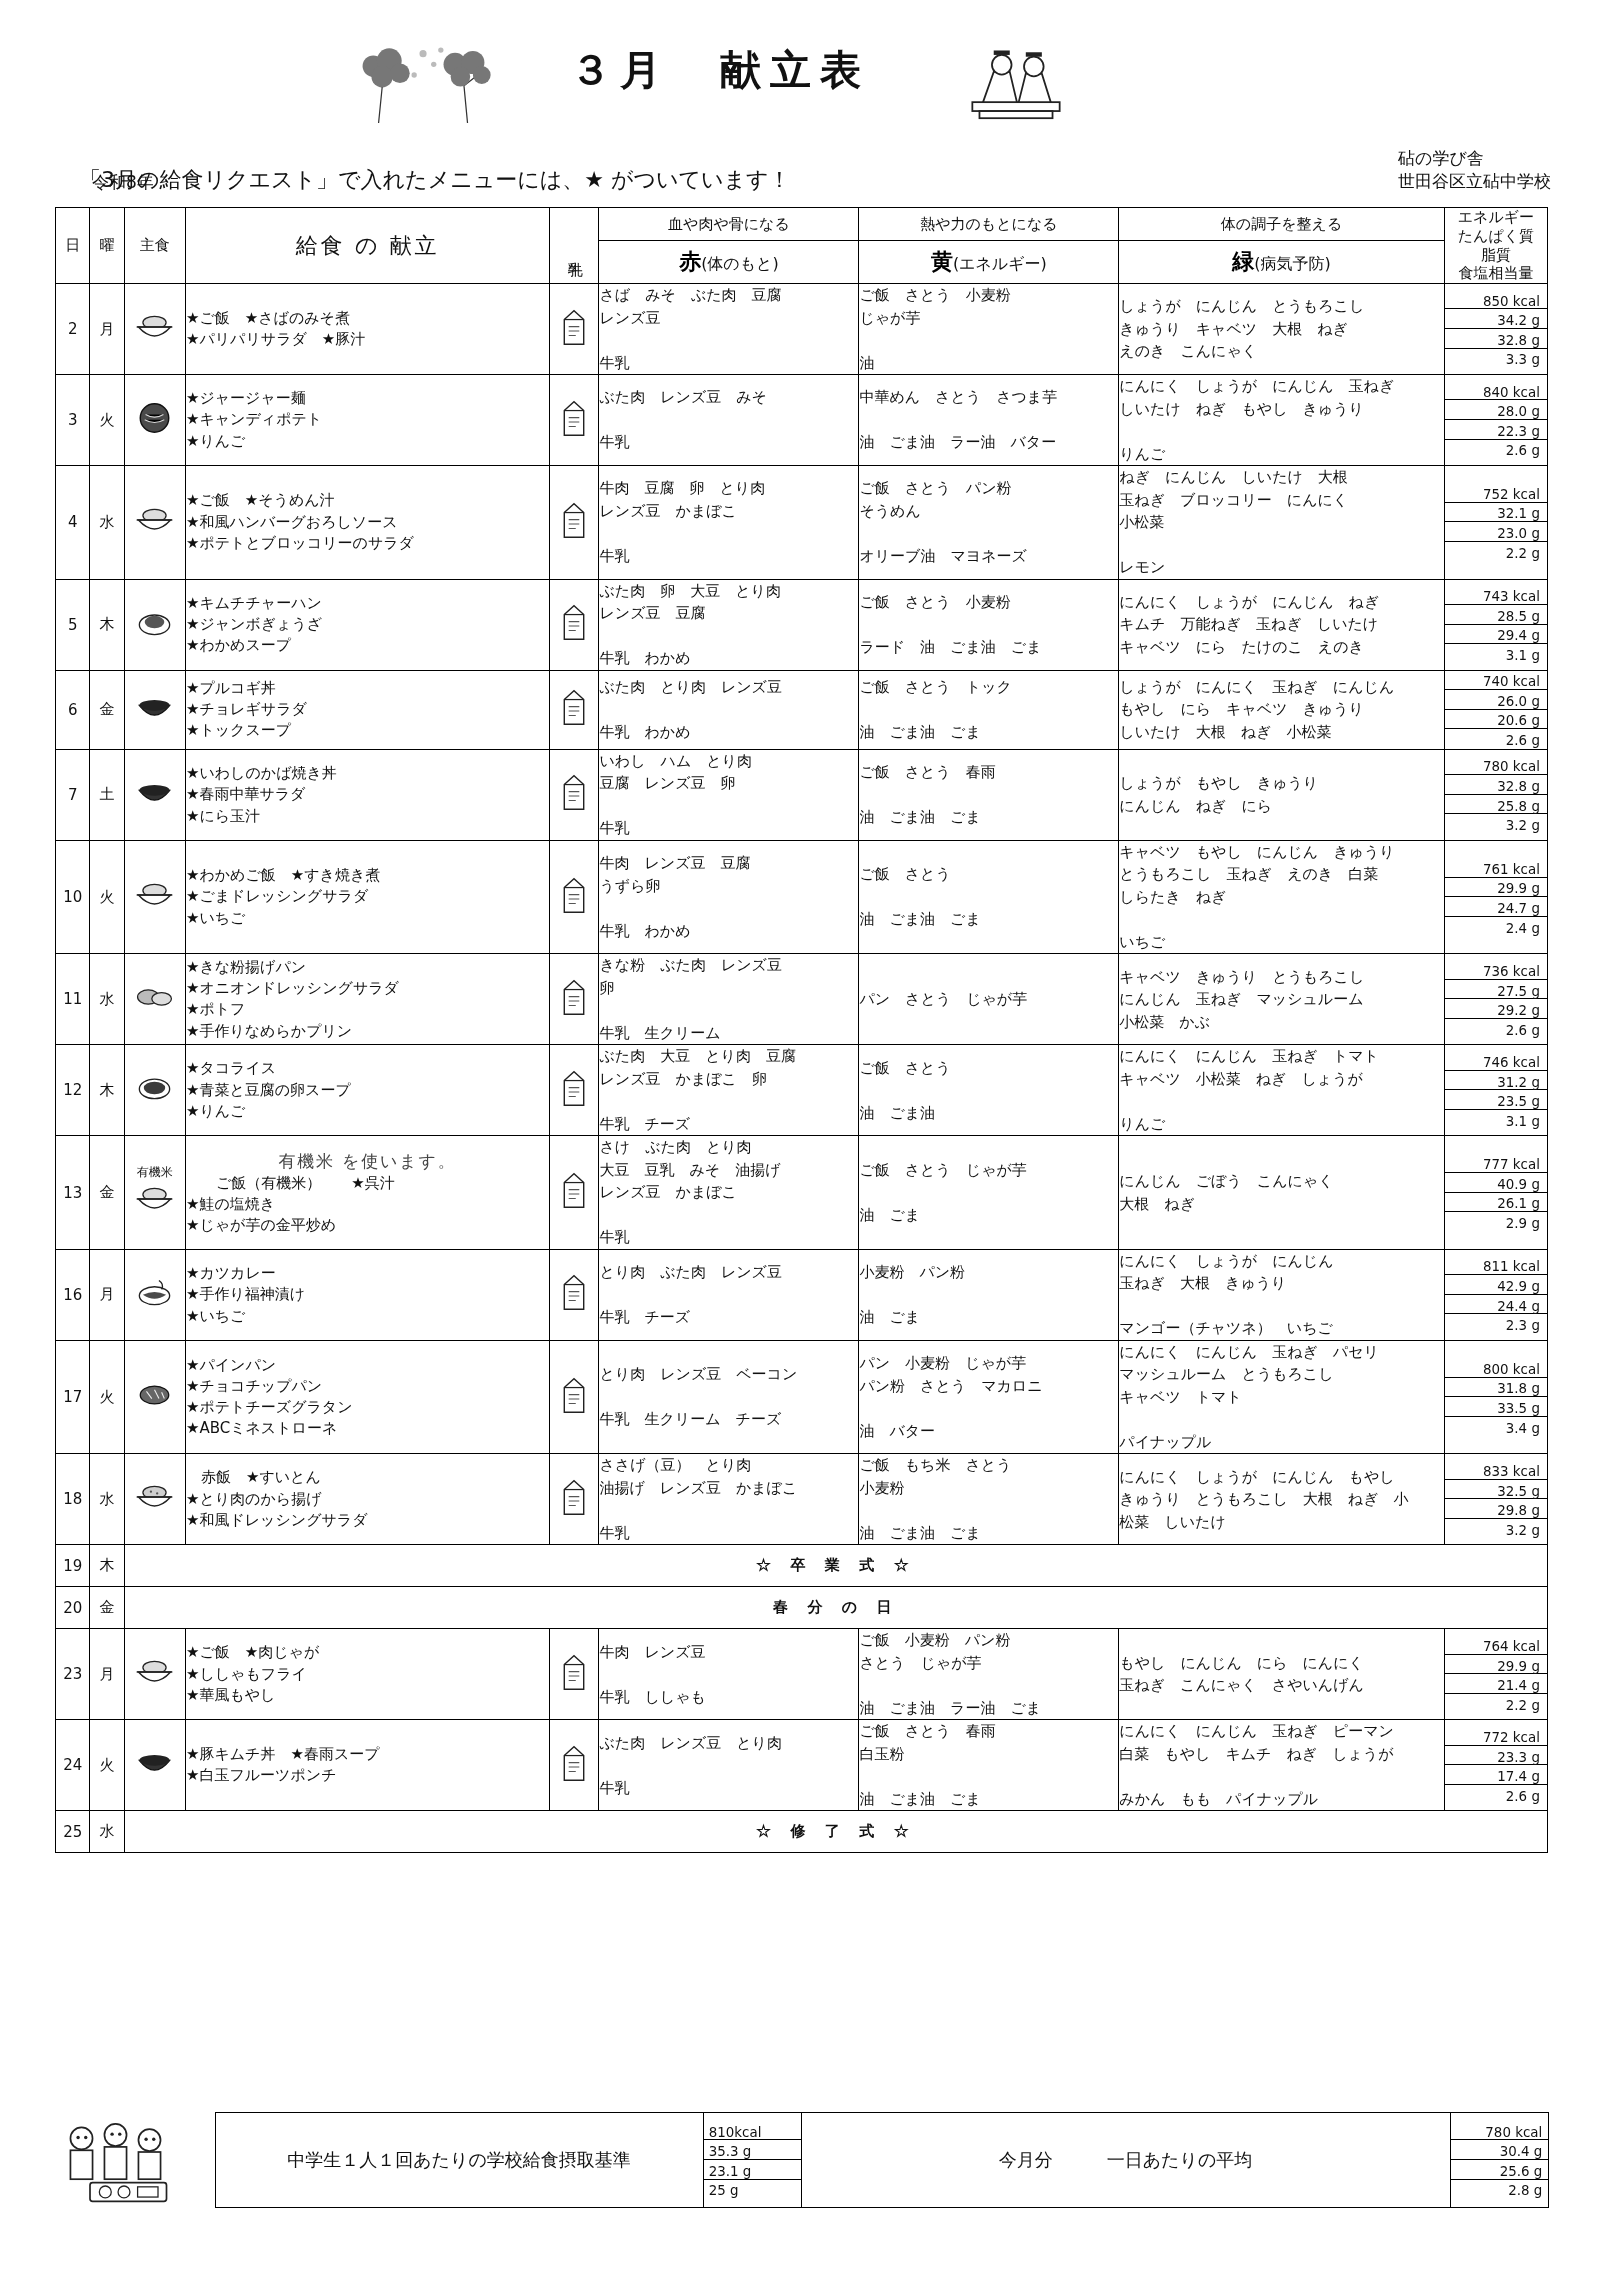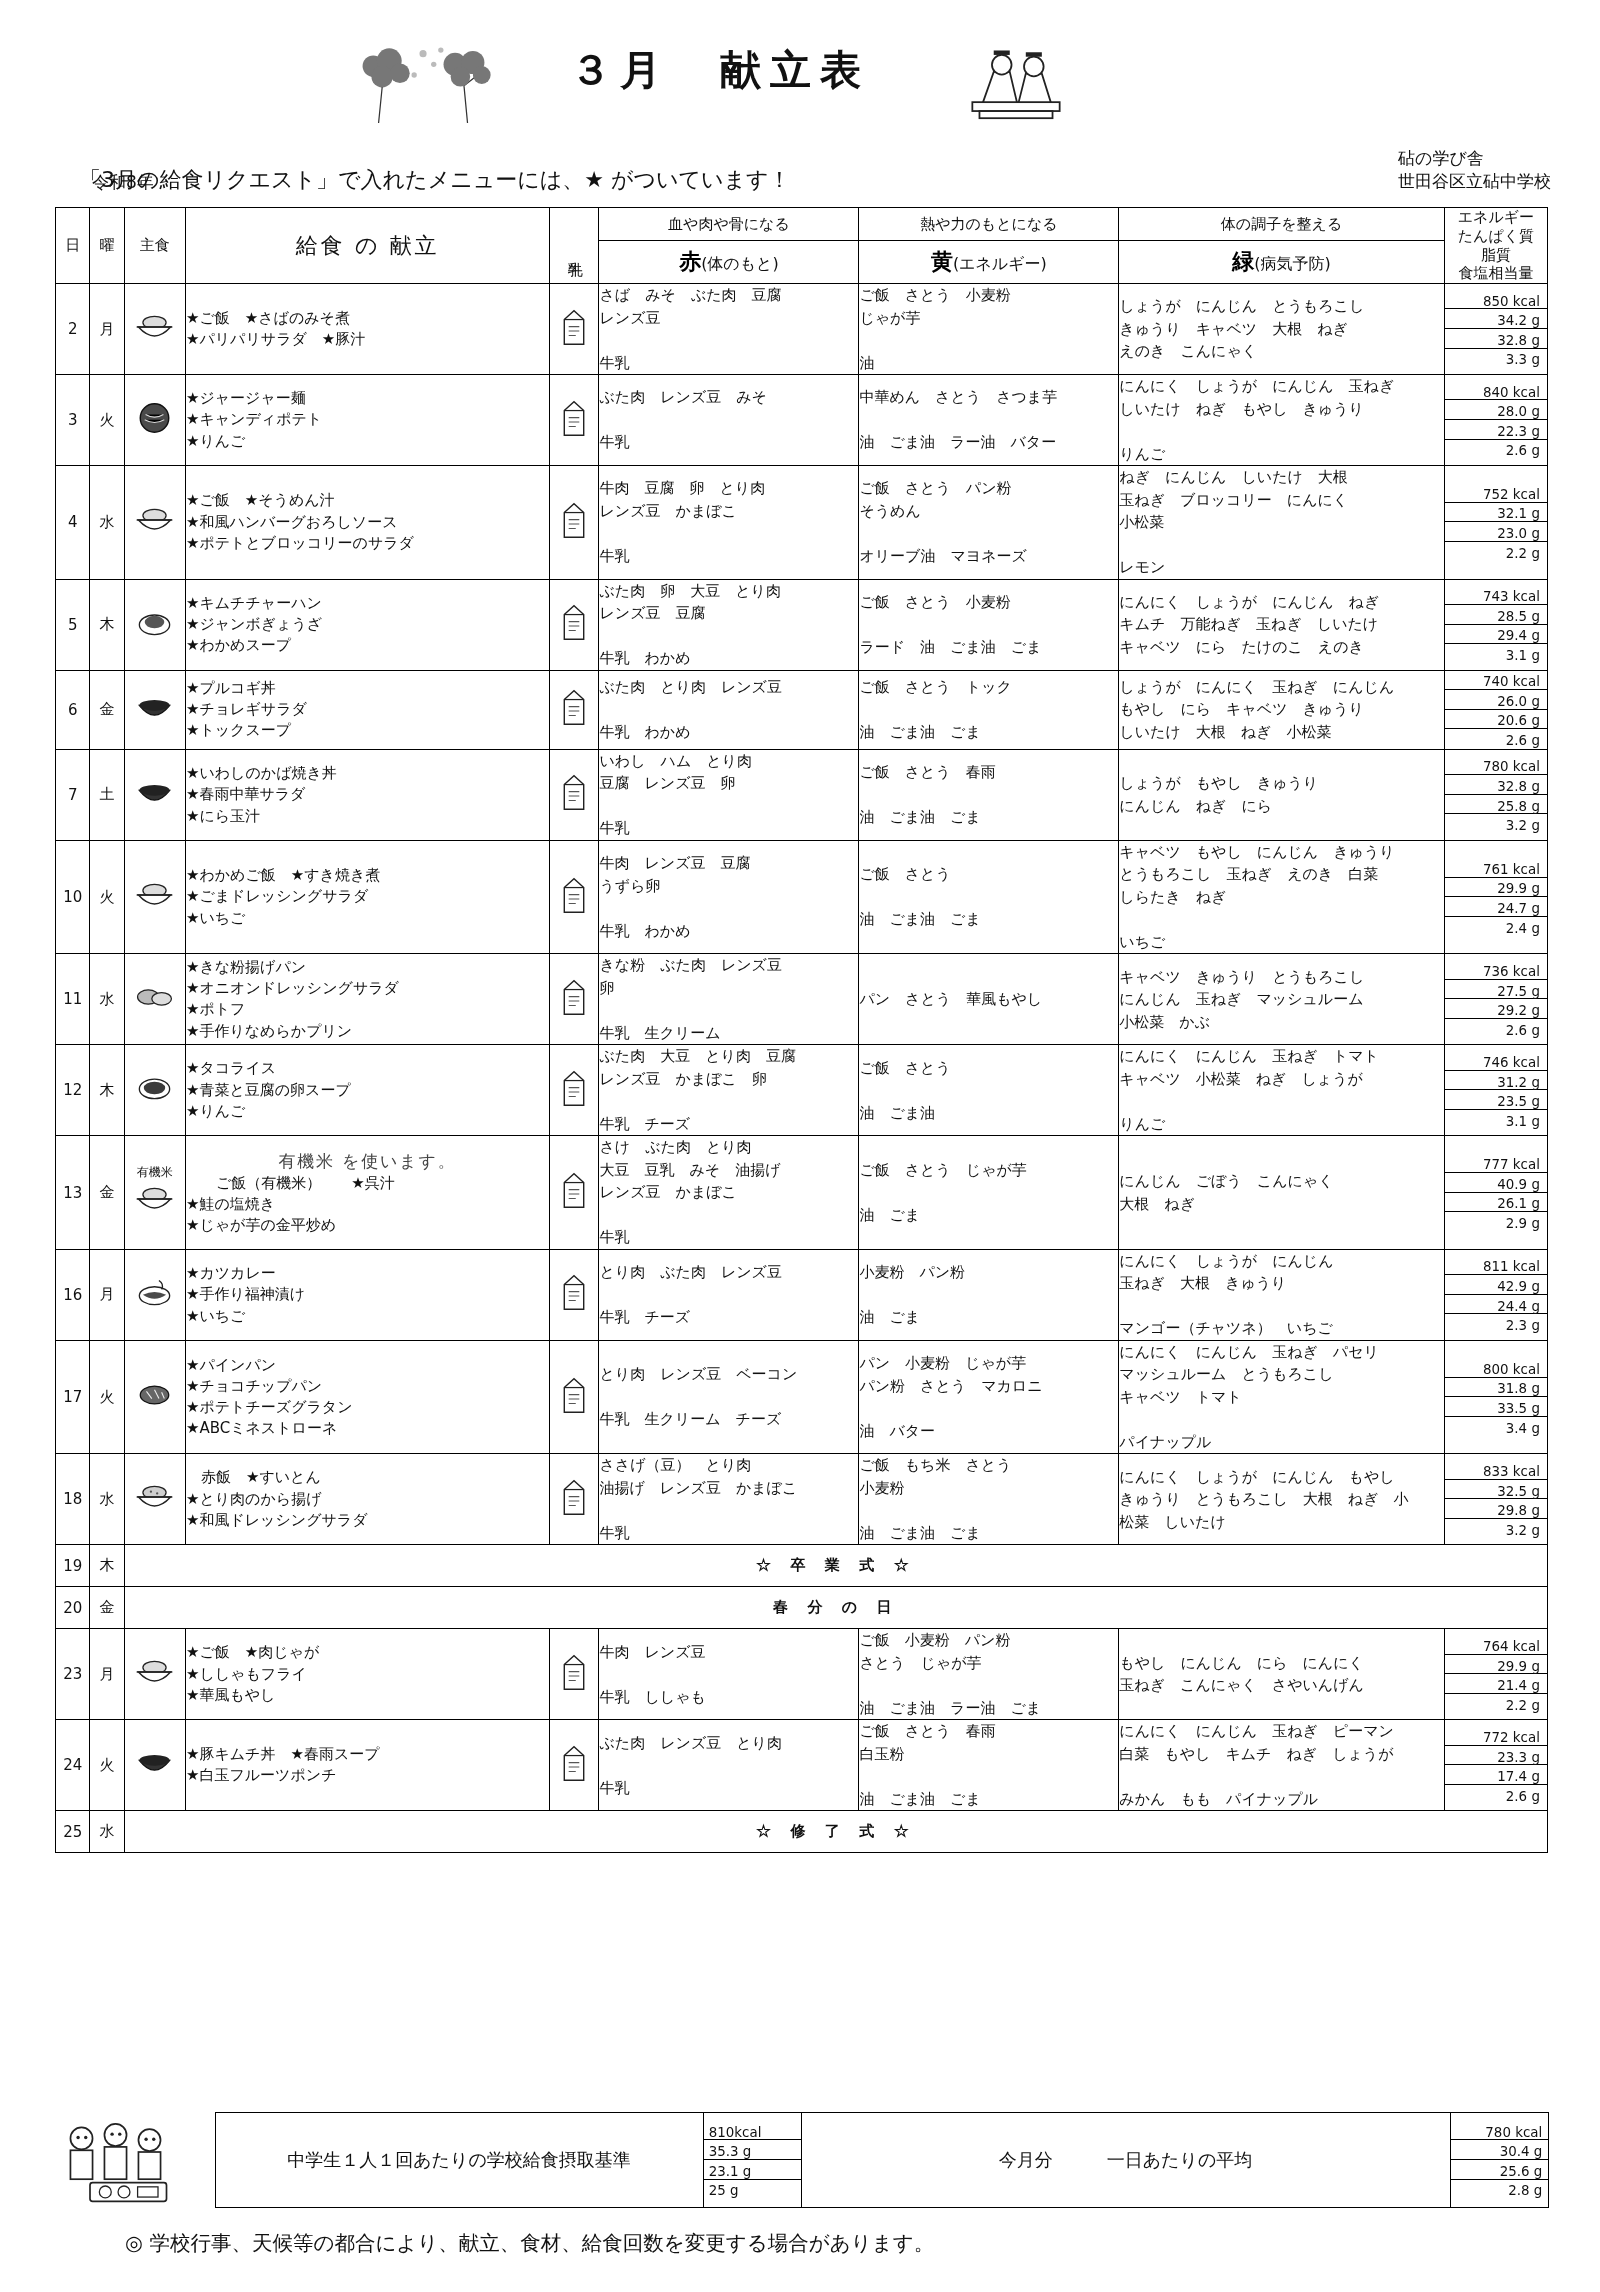--- a/index.html
+++ b/index.html
@@ -516,21 +516,21 @@
                 <path d="M6 14 H28" stroke="#222" stroke-width="1.4"></path>
                 <path d="M11 22 h12 M11 27 h12 M11 32 h8" stroke="#555" stroke-width="1.2"></path>
               </svg></span></td>
           <td class="c-red food-lines">
             <div>きな粉　ぶた肉　レンズ豆</div>
             <div>卵</div>
             <div>&nbsp;</div>
             <div>牛乳　生クリーム</div>
           </td>
           <td class="c-yel food-lines">
-            <div>パン　さとう　華風もやし</div>
+            <div>パン　さとう　じゃが芋</div>
           </td>
           <td class="c-grn food-lines">
             <div>キャベツ　きゅうり　とうもろこし</div>
             <div>にんじん　玉ねぎ　マッシュルーム</div>
             <div>小松菜　かぶ</div>
           </td>
           <td class="c-nut nut-cell">
             <div>736 kcal</div>
             <div>27.5 g</div>
             <div>29.2 g</div>
@@ -899,15 +899,14 @@
           <div style="text-align:right">780 kcal</div>
           <div style="text-align:right">30.4 g</div>
           <div style="text-align:right">25.6 g</div>
           <div style="text-align:right">2.8 g</div>
         </td>
       </tr>
     </tbody>
       </table>
   </div>
 
-  <div class="note">◎ 学校行事、天候等の都合により、献立、食材、給食回数を変更する場合があります。</div>
 </div>
 
 
 </body></html>

